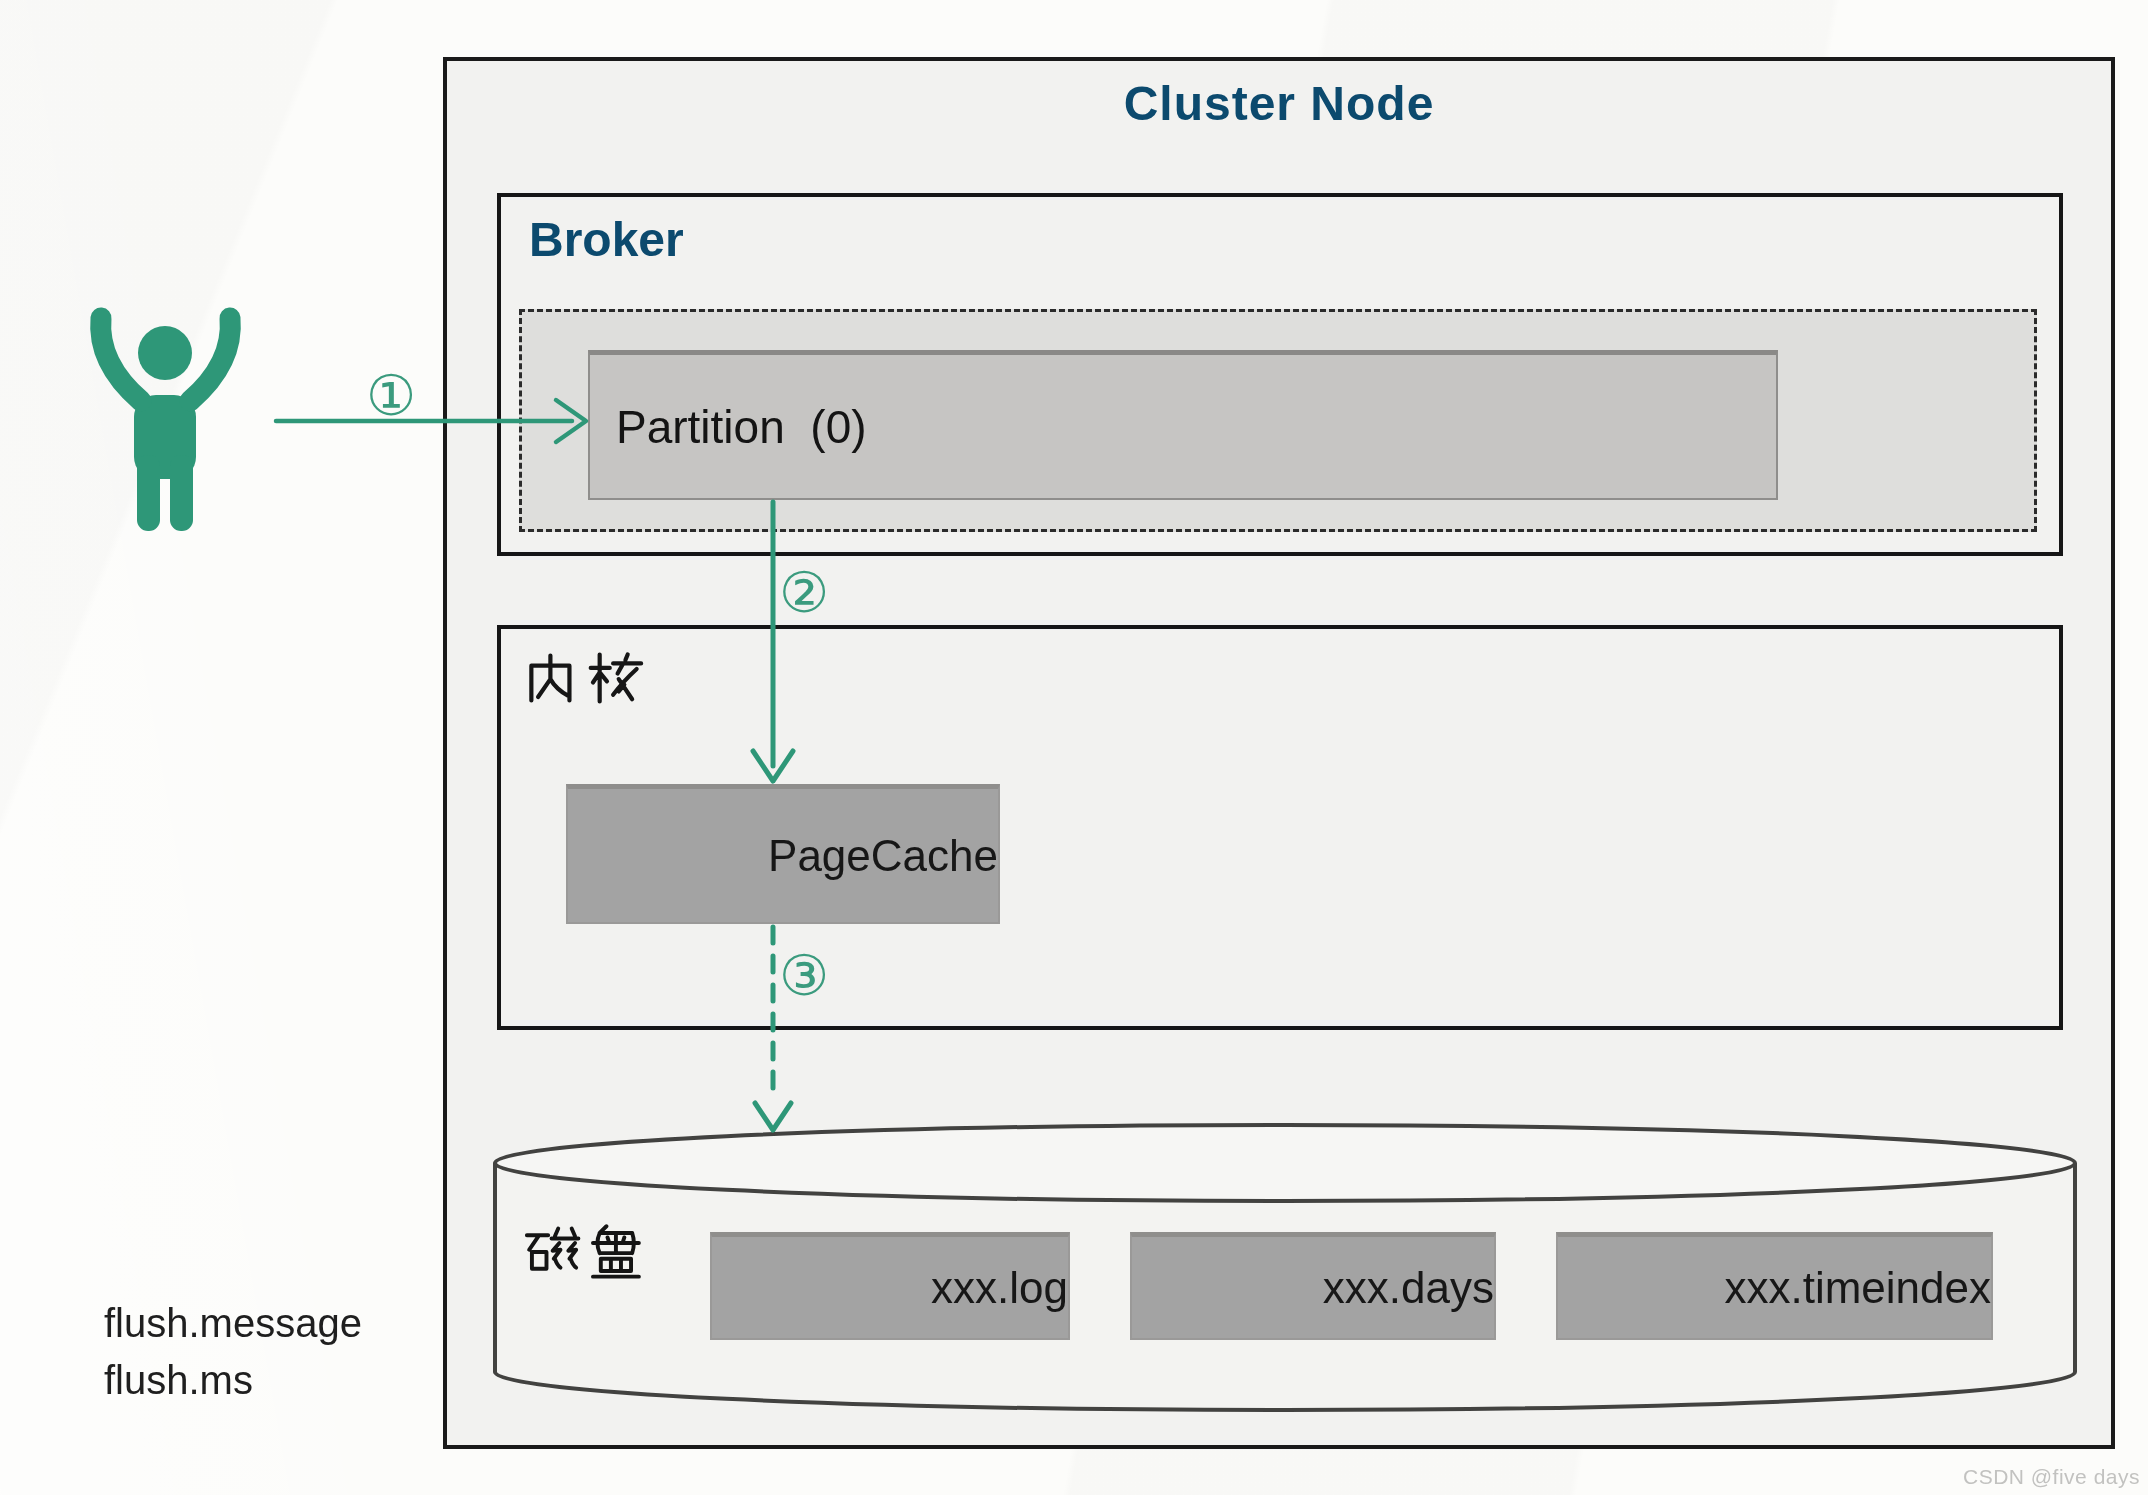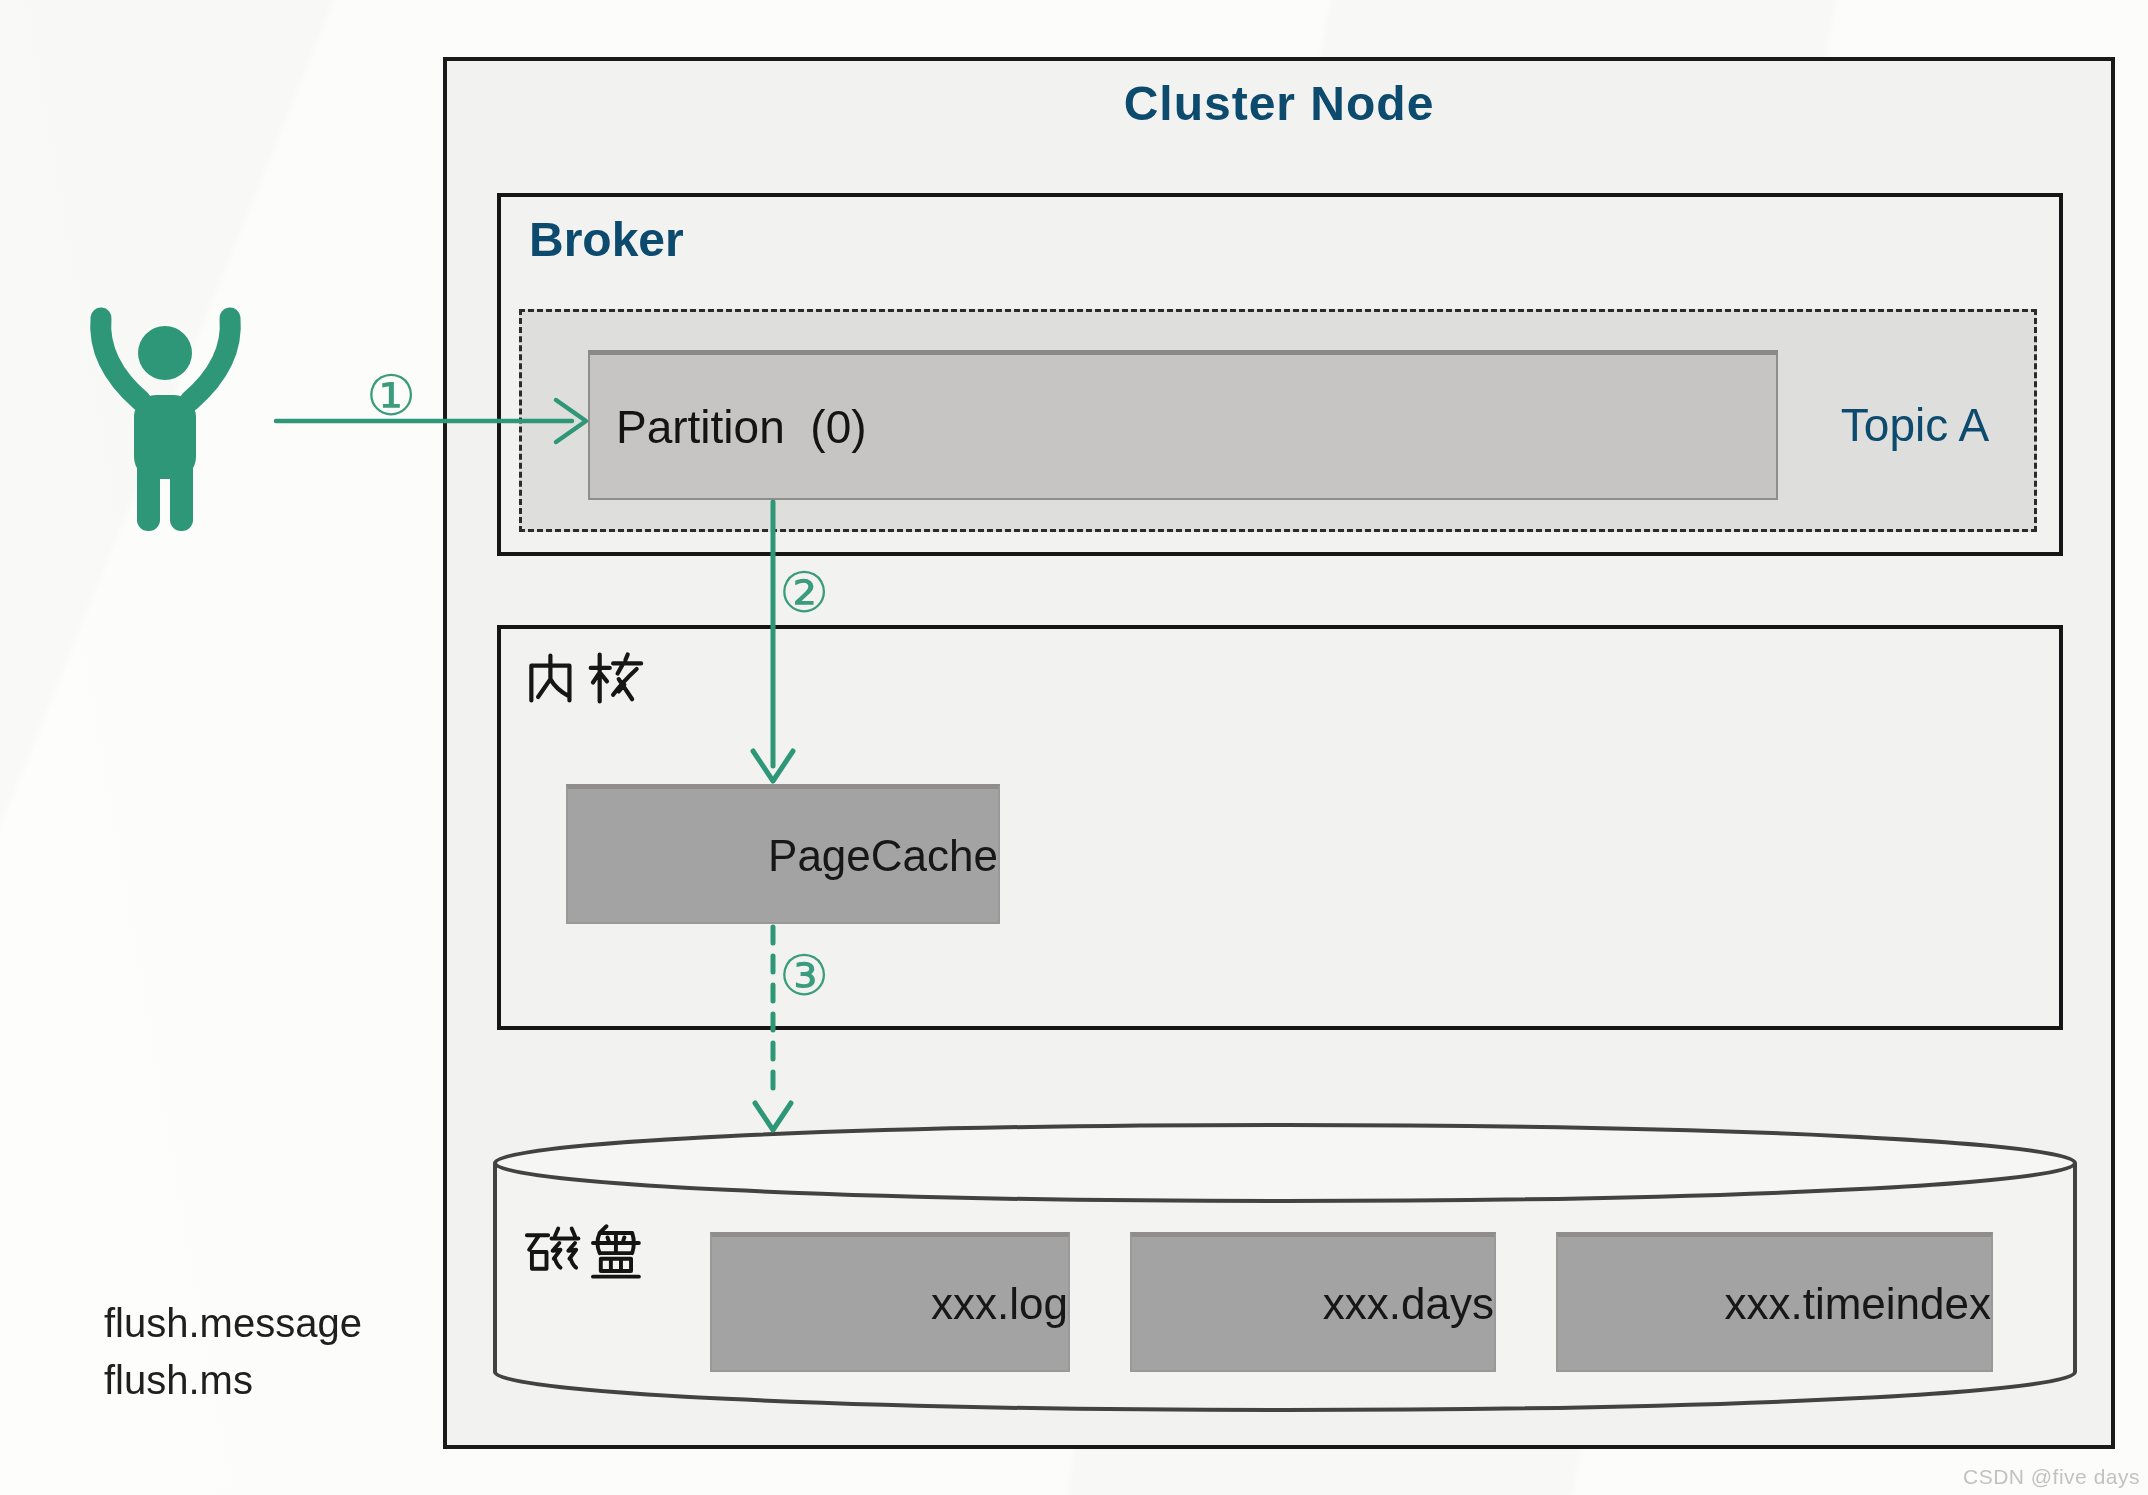--- a/index.html
+++ b/index.html
@@ -26,21 +26,21 @@
   .gray-box{background:#a3a3a3;border:2px solid #9a9998;border-top:5px solid #8f8e8c;
     box-sizing:border-box;display:flex;align-items:center;justify-content:flex-end;
     font-size:44px;color:#171717;}
   .partition-box{left:588px;top:350px;width:1190px;height:150px;
     background:#c6c5c3;border:2px solid #8f8e8c;border-top:5px solid #8a8987;
     box-sizing:border-box;display:flex;align-items:center;}
   .partition-label{font-size:46px;color:#141414;padding-left:26px;white-space:pre;}
   .kernel-box{left:497px;top:625px;width:1566px;height:405px;
     border:4px solid #161616;box-sizing:border-box;}
   .pagecache-box{left:566px;top:784px;width:434px;height:140px;}
-  .file-box{top:1232px;height:140px;}
+  .file-box{top:1232px;height:108px;}
   
   .producer-label{left:30px;top:533px;width:285px;text-align:center;
     font-size:54px;font-weight:bold;color:#2E9778;}
   
   .step-badge{font-family:"DejaVu Sans",sans-serif;font-size:56px;line-height:1;
     color:#3B9B7E;width:60px;height:60px;text-align:center;}
   
   .flush-text{left:104px;top:1251px;font-size:40px;color:#1f1f1f;line-height:57px;margin-top:44px;}
   .watermark{right:8px;bottom:6px;font-size:21px;color:#c2c2c0;letter-spacing:0.5px;}
   svg{display:block;}
@@ -55,21 +55,20 @@
   <div class="abs cluster-box"></div>
   <div class="abs cluster-title box-label">Cluster Node</div>
 
   <div class="abs broker-box"></div>
   <div class="abs broker-label box-label">Broker</div>
 
   <div class="abs topic-box"></div>
   <div class="abs partition-box">
     <span class="partition-label">Partition  (0)</span>
   </div>
-  <div class="abs topic-label box-label">Topic A</div>
 
   <div class="abs kernel-box"></div>
 
   <svg class="abs" style="left:522px;top:650px;" width="124" height="56" viewBox="0 0 220 100" role="img" aria-label="内核">
     <g fill="none" stroke="#161616" stroke-width="7.5" stroke-linecap="round" stroke-linejoin="round">
       <path d="M16 28 H84 M16 28 V90 M84 28 V90 M50 10 V52 M50 52 L28 84 M50 52 Q60 70 82 82"></path>
       <path transform="translate(116,0)" d="M22 8 V92 M6 32 H40 M22 40 L10 58 M22 40 L35 56 M46 24 H96 M72 8 L68 18 M64 24 L54 42 M88 34 Q64 56 46 80 M56 52 L80 88 M66 62 L56 74"></path>
     </g>
   </svg>
 

